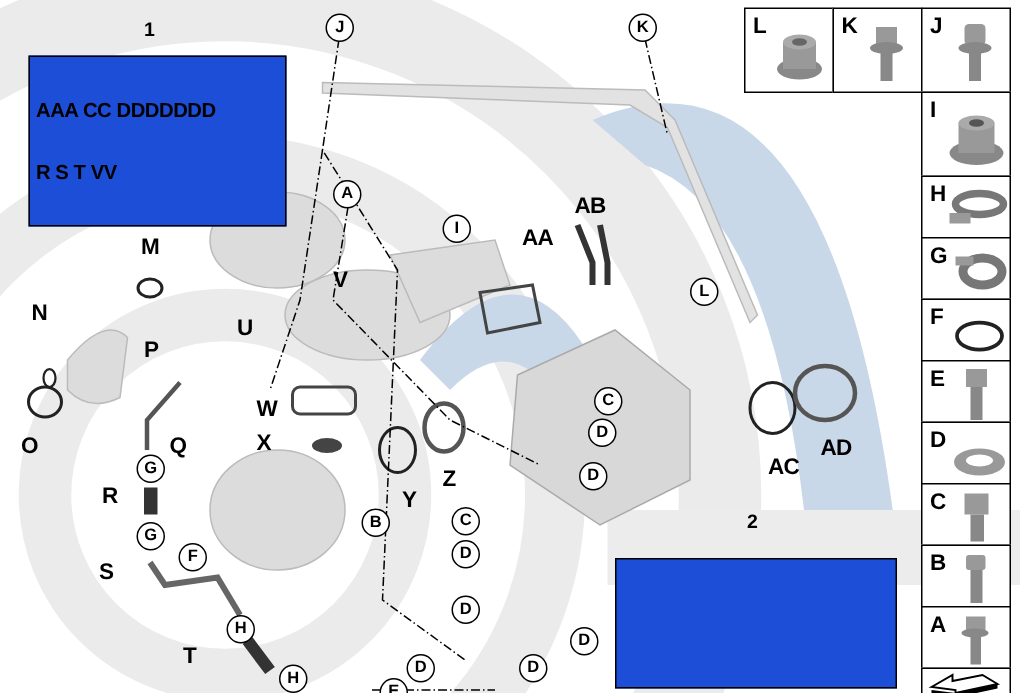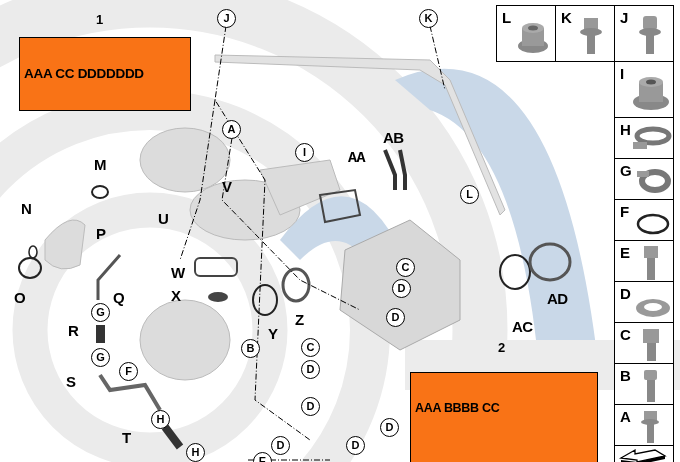--- a/index.html
+++ b/index.html
@@ -1,20 +1,20 @@
 <!DOCTYPE html>
 <html><head>
 <meta charset="utf-8">
 <style>
   html,body{margin:0;padding:0;background:#fff;}
   #stage{position:relative;width:680px;height:462px;overflow:hidden;background:#fff;font-family:"Liberation Sans",sans-serif;}
   svg.bg{position:absolute;left:0;top:0;}
   .lbl{position:absolute;font-weight:bold;font-size:15px;color:#000;line-height:1;letter-spacing:-0.5px;}
   .circ{position:absolute;width:17px;height:17px;border:1.3px solid #000;border-radius:50%;background:#fff;font-weight:bold;font-size:11px;line-height:17px;text-align:center;color:#000;}
-  .kit{position:absolute;border:1.5px solid #000;background:#f97316;font-weight:bold;font-size:13.5px;line-height:13.5px;padding:2px 4px;letter-spacing:-0.3px;white-space:pre;}
+  .kit{position:absolute;border:1.5px solid #000;background:#1d4ed8;font-weight:bold;font-size:13.5px;line-height:13.5px;padding:2px 4px;letter-spacing:-0.3px;white-space:pre;}
   .kitnum{position:absolute;font-weight:bold;font-size:13px;}
   .cell{position:absolute;border:1px solid #000;background:#fff;box-sizing:border-box;}
   .cell .cl{position:absolute;left:5px;top:3px;font-weight:bold;font-size:15px;}
   .cell svg{position:absolute;}
 </style>
 </head>
 <body>
 
 <div id="stage">
   <svg class="bg" width="680" height="462">
@@ -63,48 +63,48 @@
       <path d="M430,26 L445,90"></path>
       <path d="M232,138 L222,200 L300,280 L360,310"></path>
       <path d="M248,460 L330,460"></path>
     </g>
 
   </svg>
 
   <div class="kitnum" style="left:96px;top:12px;">1</div>
   <div class="kit" style="left:19px;top:37px;width:162px;">
     <div>AAA CC DDDDDDD</div>
+    <div>R S T VV</div>
   </div>
 
   <div class="kitnum" style="left:498px;top:340px;">2</div>
   <div class="kit" style="left:410px;top:372px;width:178px;font-size:12.5px;line-height:13.5px;">
-    <div>AAA BBBB CC</div>
     
     
     
     
   </div>
 
   <div class="lbl" style="left:94px;top:157px;">M</div>
   <div class="lbl" style="left:21px;top:201px;">N</div>
   <div class="lbl" style="left:14px;top:290px;">O</div>
   <div class="lbl" style="left:96px;top:226px;">P</div>
   <div class="lbl" style="left:113px;top:290px;">Q</div>
   <div class="lbl" style="left:158px;top:211px;">U</div>
   <div class="lbl" style="left:222px;top:179px;">V</div>
   <div class="lbl" style="left:171px;top:265px;">W</div>
   <div class="lbl" style="left:171px;top:288px;">X</div>
   <div class="lbl" style="left:68px;top:323px;">R</div>
   <div class="lbl" style="left:66px;top:374px;">S</div>
   <div class="lbl" style="left:122px;top:430px;">T</div>
   <div class="lbl" style="left:268px;top:326px;">Y</div>
   <div class="lbl" style="left:295px;top:312px;">Z</div>
-  <div class="lbl" style="left:348px;top:151px;font-family:Liberation Mono, monospace;">AA</div>
+  <div class="lbl" style="left:348px;top:151px;">AA</div>
   <div class="lbl" style="left:383px;top:130px;">AB</div>
-  <div class="lbl" style="left:512px;top:319px;">AC</div>
+  <div class="lbl" style="left:512px;top:304px;">AC</div>
   <div class="lbl" style="left:547px;top:291px;">AD</div>
 
   <div class="circ" style="left:217px;top:9px;">J</div>
   <div class="circ" style="left:419px;top:9px;">K</div>
   <div class="circ" style="left:222px;top:120px;">A</div>
   <div class="circ" style="left:295px;top:143px;">I</div>
   <div class="circ" style="left:460px;top:185px;">L</div>
   <div class="circ" style="left:396px;top:258px;">C</div>
   <div class="circ" style="left:392px;top:279px;">D</div>
   <div class="circ" style="left:386px;top:308px;">D</div>

